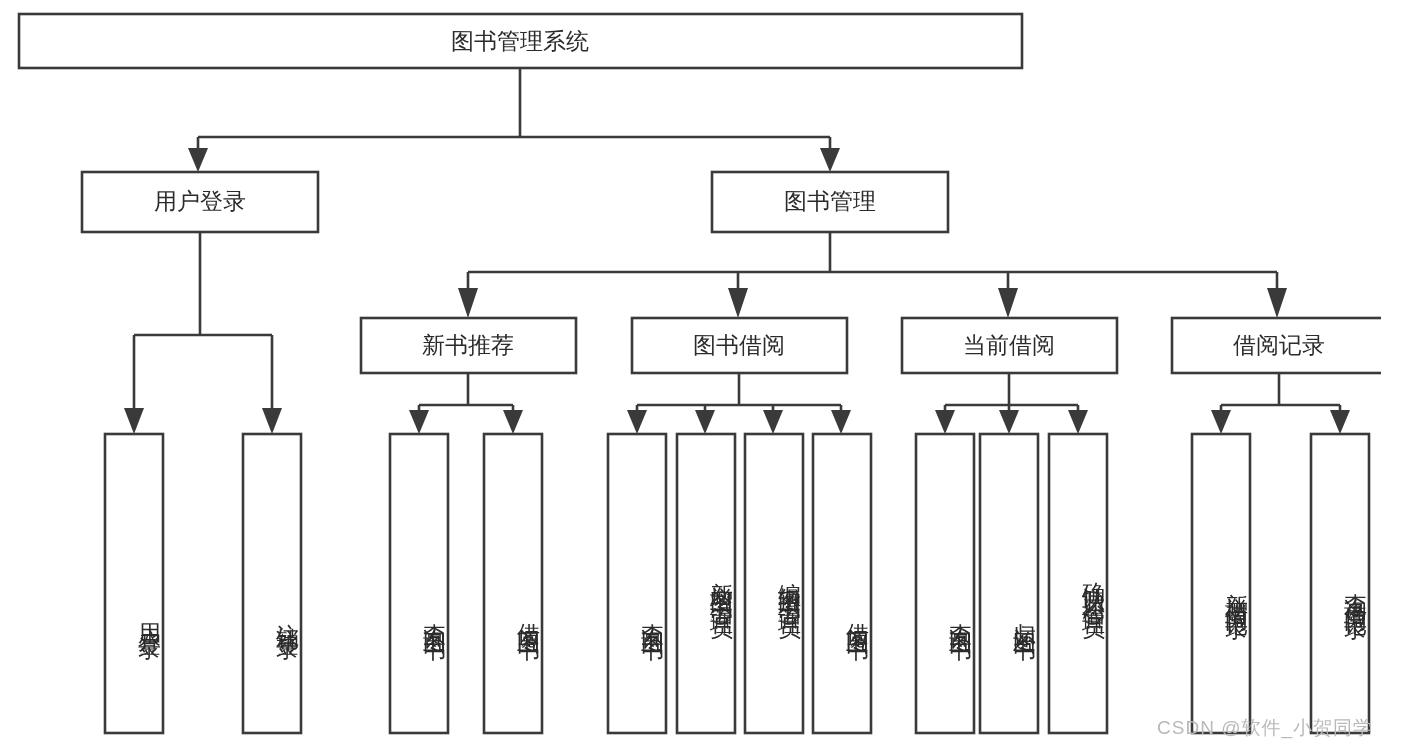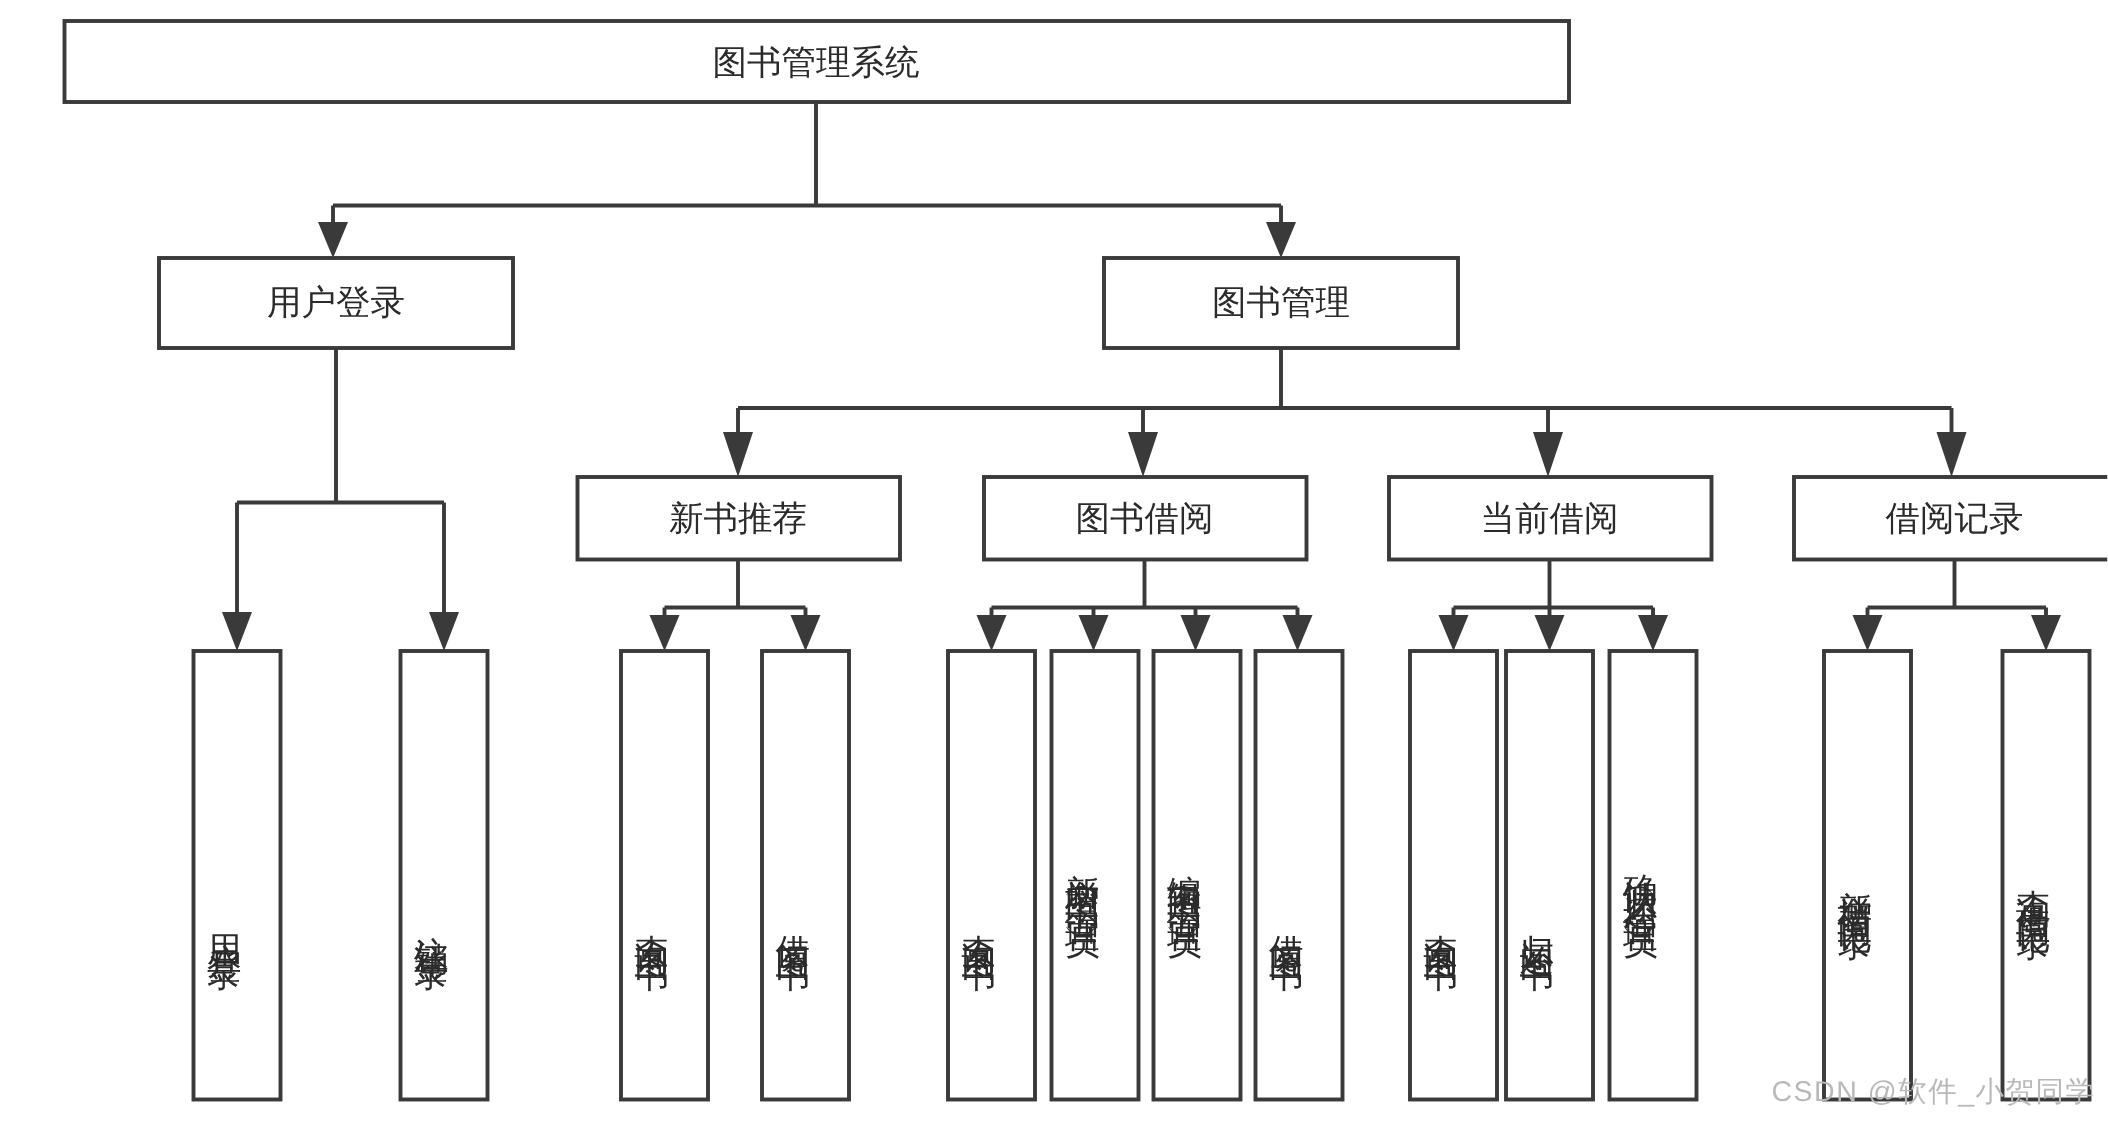--- a/index.html
+++ b/index.html
@@ -10,21 +10,20 @@
   }
   body {
     font-family: "Liberation Sans", "DejaVu Sans", sans-serif;
   }
   #diagram-root {
     position: relative;
     width: 1381px;
     height: 747px;
     background: #ffffff;
     overflow: hidden;
-    padding-left: 24px;
   }
   svg#flow {
     display: block;
     width: 1405px;
     height: 747px;
   }
   .nodebox {
     fill: #ffffff;
     stroke: #3a3a3a;
     stroke-width: 2.6;

